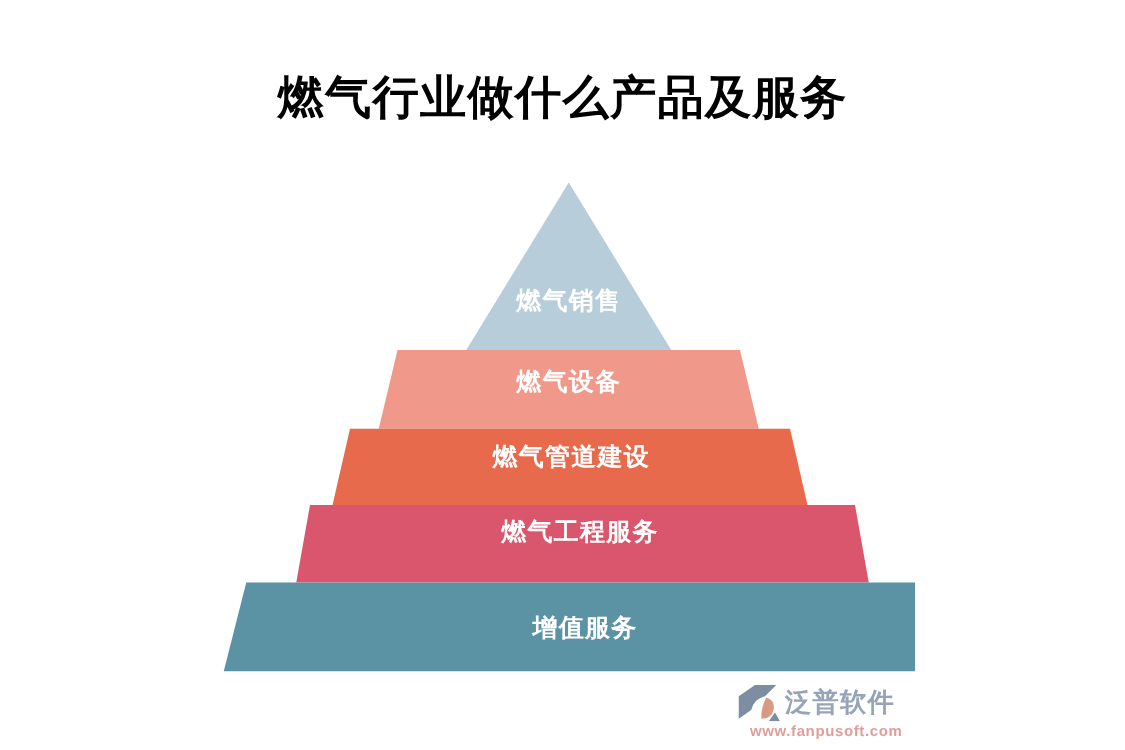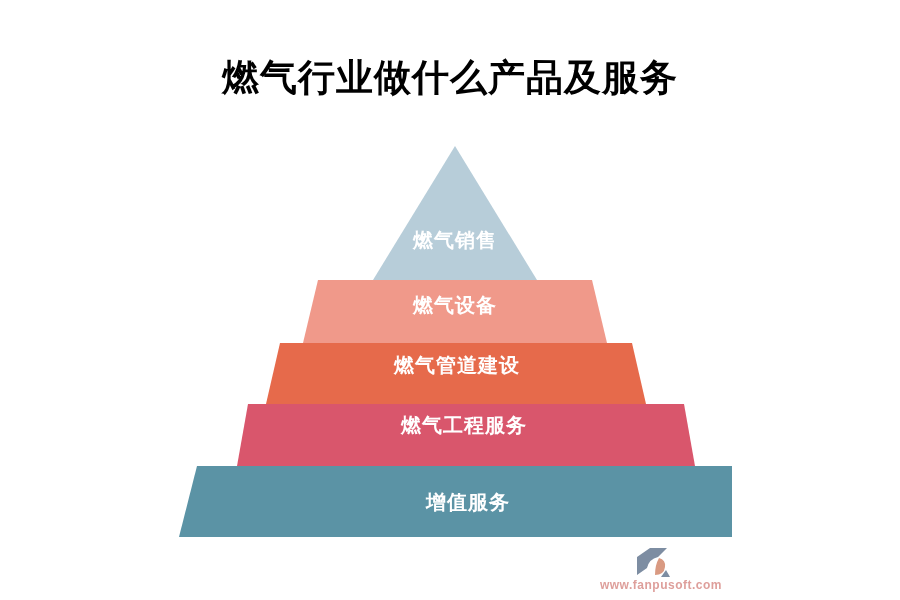--- a/index.html
+++ b/index.html
@@ -101,17 +101,18 @@
     </g>
   </svg>
 
   <div class="watermark">
     <div class="watermark-row">
       <svg class="logo-icon" width="34" height="30" viewBox="0 0 34 30" xmlns="http://www.w3.org/2000/svg">
         <path d="M14,1 L31,1 L22,10 Q13,12 11,21 L1,28 L1,10 Z" fill="#7d8da2"></path>
         <path d="M23,11 Q30,13 29,20 Q28,28 19,28 Q19,18 23,11 Z" fill="#d99a82"></path>
         <path d="M30,23 L34,30 L25,30 Z" fill="#7d8da2"></path>
       </svg>
+      <span class="watermark-brand">泛普软件</span>
     </div>
     <div class="watermark-site">www.fanpusoft.com</div>
   </div>
 
 </div>
 
 </body></html>

